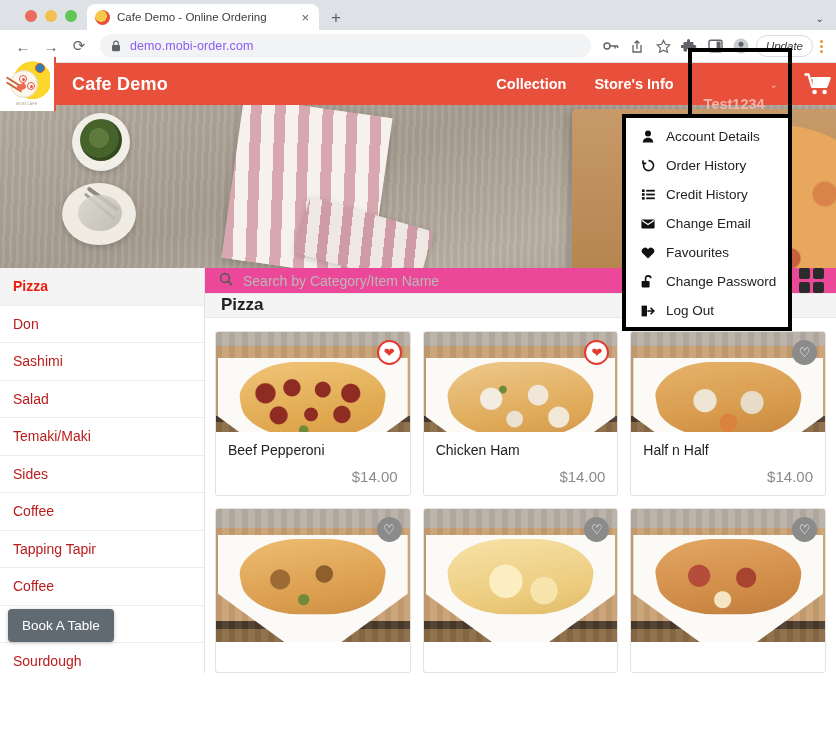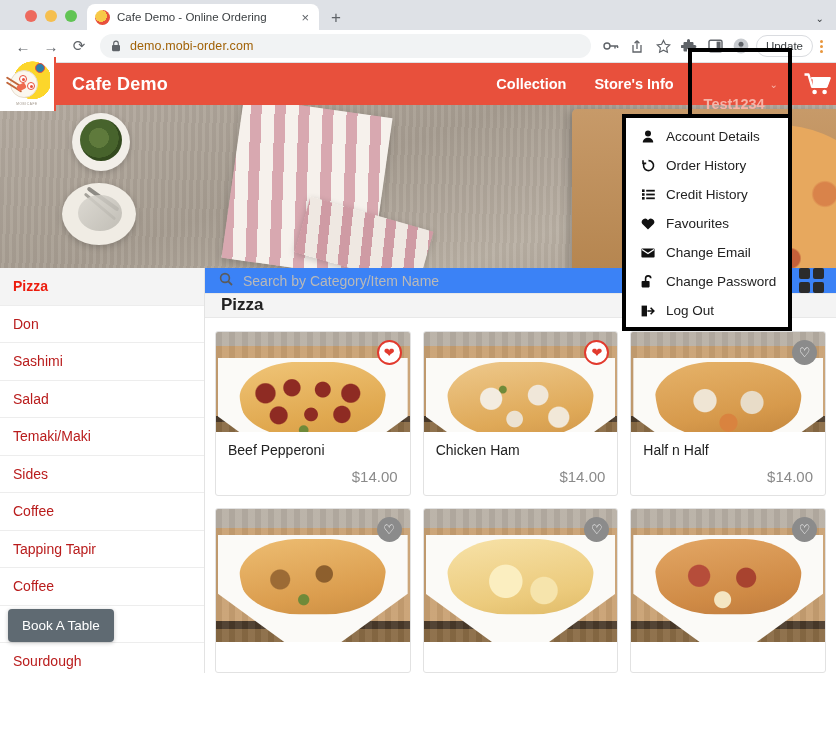--- a/index.html
+++ b/index.html
@@ -47,27 +47,27 @@
   }
   .nav-btn {
     width: 26px; height: 26px; display: flex; align-items: center; justify-content: center;
     color: #5f6368; font-size: 15px; border-radius: 50%;
   }
   .omnibox {
     flex: 1 1 auto; height: 24px; background: #f1f3f4; border-radius: 13px;
     display: flex; align-items: center; padding: 0 11px; gap: 9px;
     margin: 0 6px 0 6px;
   }
-  .omnibox .url { font-size: 12.5px; color: #a16207; letter-spacing: .1px; }
+  .omnibox .url { font-size: 12.5px; color: #8b5cf6; letter-spacing: .1px; }
   .tb-icons { display: flex; align-items: center; gap: 9px; padding-left: 4px; }
   .tb-ic { width: 17px; height: 17px; display: flex; align-items: center; justify-content: center; color: #5f6368; }
   .update-btn {
     height: 22px; border: 1px solid #dadce0; border-radius: 11px;
     display: flex; align-items: center; padding: 0 9px; font-size: 11.5px;
-    color: #3c4043; margin-left: 4px;
+    color: #3c4043; margin-left: 4px; font-style: italic;
   }
   .kebab { display: flex; flex-direction: column; gap: 2px; padding: 0 3px 0 5px; }
   .kebab i { width: 3px; height: 3px; border-radius: 50%; background: #e8963c; display: block; }
 
   
   .site-header {
     height: 42px; background: #e8503c; display: flex; align-items: center;
     position: relative; z-index: 5;
   }
   .logo-box {
@@ -185,21 +185,21 @@
   .cat.active { background: #f4f4f4; color: #ec1c0d; font-weight: bold; }
   .book-btn {
     position: absolute; left: 8px; bottom: 31px; background: #5f6a72; color: #fff;
     font-size: 13.5px; padding: 9px 14px; border-radius: 4px; z-index: 6;
     box-shadow: 0 1px 4px rgba(0,0,0,.22);
   }
 
   .main { flex: 1 1 auto; display: flex; flex-direction: column; background: #fff; overflow: hidden; }
   .searchbar {
     height: 37px; display: flex; align-items: center; gap: 10px;
-    padding: 0 12px 0 14px; border-bottom: 1px solid #e8e8e8; background: #3b82f6;
+    padding: 0 12px 0 14px; border-bottom: 1px solid #e8e8e8; background: #ec4899;
     position: relative;
   }
   .search-ic { color: #5b5b5b; font-size: 13px; }
   .search-input {
     flex: 1 1 auto; border: none; outline: none; font-size: 14px;
     color: #333; background: transparent; font-family: "Liberation Sans", sans-serif;
   }
   .search-input::placeholder { color: #b9b9b9; }
   .grid-toggle { display: grid; grid-template-columns: 11px 11px; grid-template-rows: 11px 11px; gap: 3px; }
   .grid-toggle i { background: #2b2b2b; border-radius: 2px; display: block; }
@@ -571,34 +571,34 @@
             <rect x="0" y="8" width="2.6" height="2.6" fill="#111"></rect>
             <rect x="4.2" y="0.8" width="8.6" height="1.8" fill="#111"></rect>
             <rect x="4.2" y="4.6" width="8.6" height="1.8" fill="#111"></rect>
             <rect x="4.2" y="8.4" width="8.6" height="1.8" fill="#111"></rect>
           </svg>
       </span>
       <span>Credit History</span>
     </div>
     <div class="dd-item">
       <span class="dd-ic">
-        <svg width="14" height="12" viewBox="0 0 14 12">
-            <path d="M7 11.4 1.4 6.1A3.3 3.3 0 0 1 7 2.2a3.3 3.3 0 0 1 5.6 3.9z" fill="#111"></path>
-          </svg>
-      </span>
-      <span>Favourites</span>
-    </div>
-    <div class="dd-item">
-      <span class="dd-ic">
         <svg width="14" height="10" viewBox="0 0 14 10">
             <rect x="0.4" y="0.6" width="13.2" height="8.8" rx="1" fill="#111"></rect>
             <path d="M0.9 1.4 7 5.6l6.1-4.2" fill="none" stroke="#fff" stroke-width="1.2"></path>
           </svg>
       </span>
       <span>Change Email</span>
+    </div>
+    <div class="dd-item">
+      <span class="dd-ic">
+        <svg width="14" height="12" viewBox="0 0 14 12">
+            <path d="M7 11.4 1.4 6.1A3.3 3.3 0 0 1 7 2.2a3.3 3.3 0 0 1 5.6 3.9z" fill="#111"></path>
+          </svg>
+      </span>
+      <span>Favourites</span>
     </div>
     <div class="dd-item">
       <span class="dd-ic">
         <svg width="14" height="13" viewBox="0 0 14 13">
             <rect x="0.6" y="6" width="8" height="6.4" rx="0.8" fill="#111"></rect>
             <path d="M4.6 6V3.6A2.6 2.6 0 0 1 9.8 3.3" fill="none" stroke="#111" stroke-width="1.6"></path>
           </svg>
       </span>
       <span>Change Password</span>
     </div>

